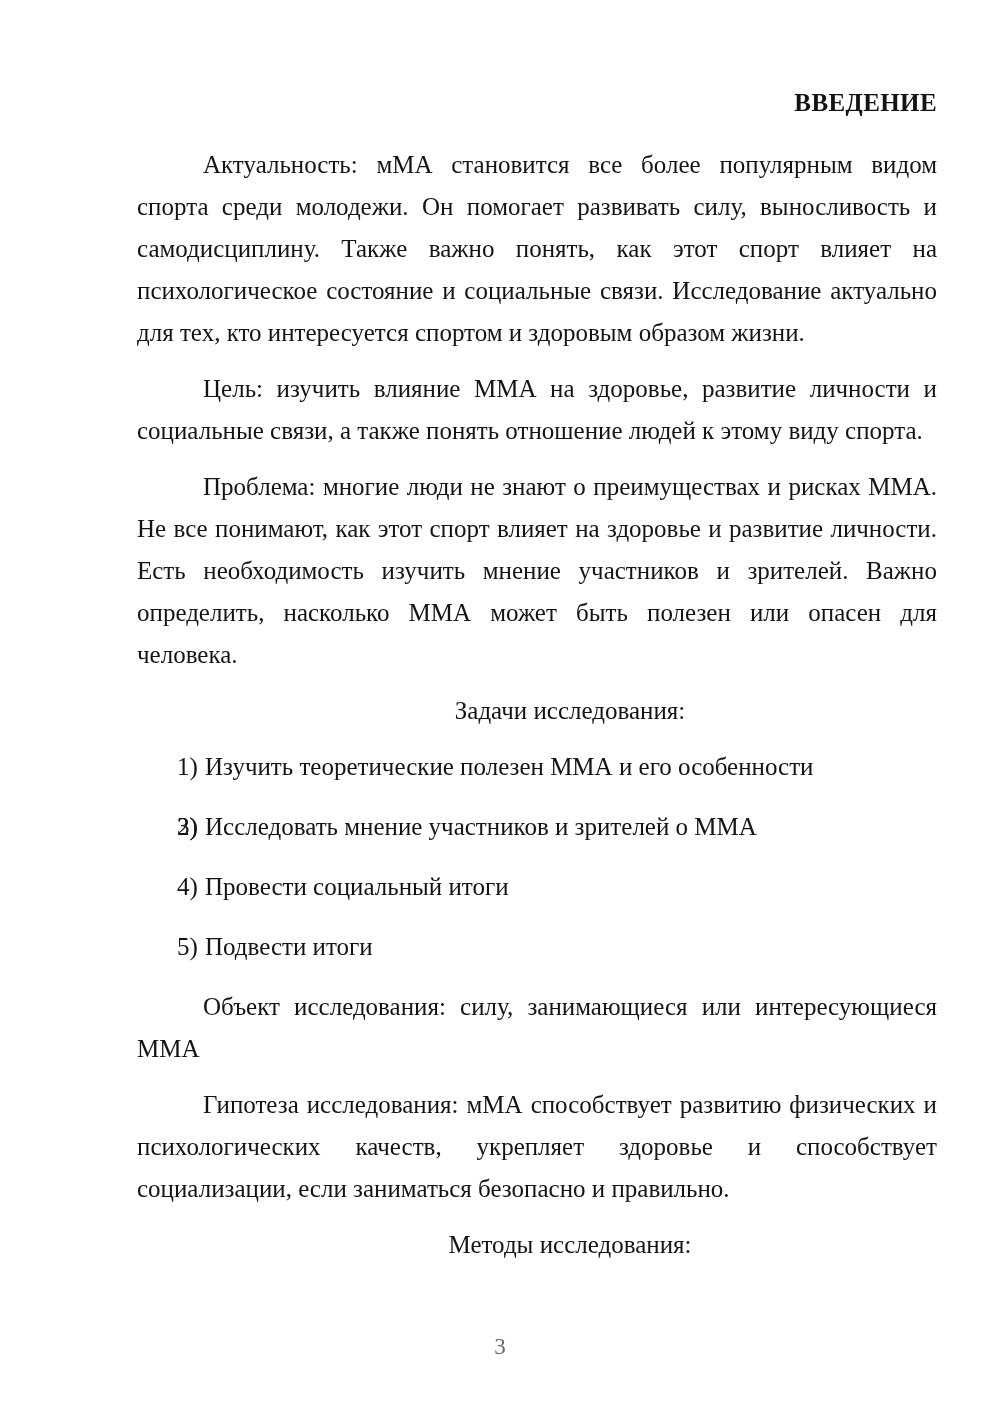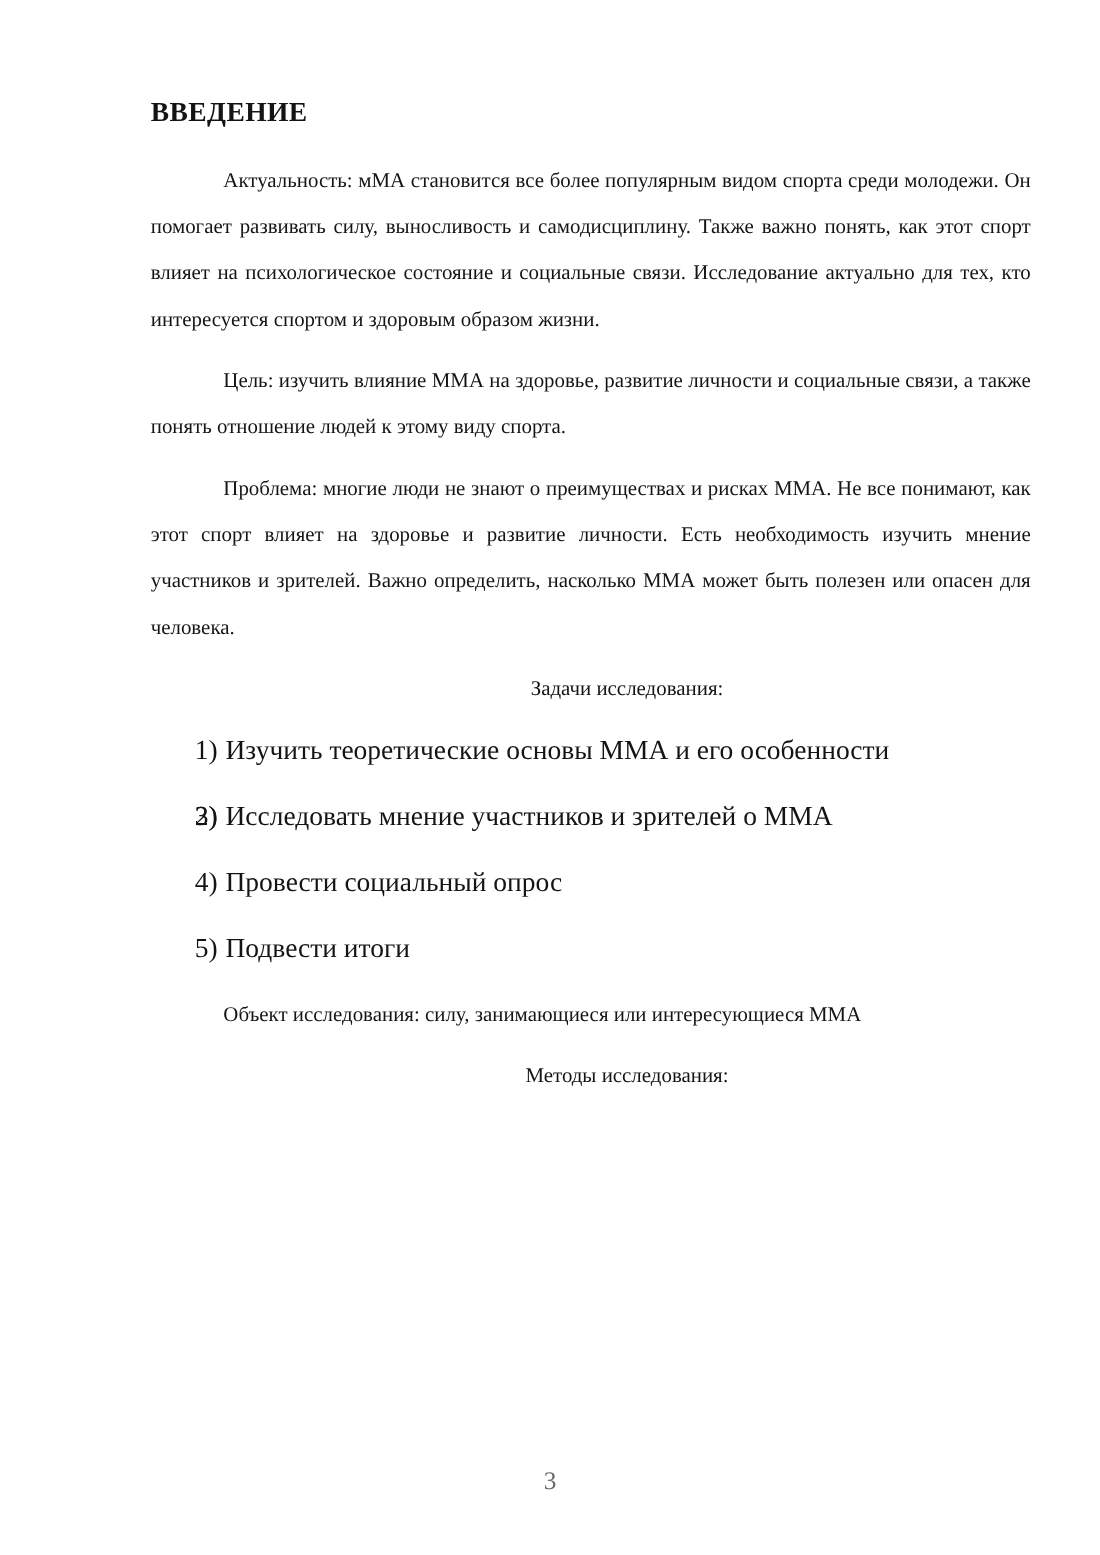--- a/index.html
+++ b/index.html
@@ -28,28 +28,28 @@
   .content {
     position: absolute;
     left: 137px;
     top: 88px;
     width: 800px;
   }
 
   .doc-title {
     font-size: 25px;
     font-weight: bold;
-    text-align: left;
+    text-align: right;
     letter-spacing: 0.4px;
     line-height: 1.2;
     margin: 0 0 26px 0;
   }
 
   .para {
-    font-size: 19px;
+    font-size: 25px;
     line-height: 42px;
     text-align: justify;
     text-justify: inter-word;
     text-indent: 66px;
     margin: 0 0 14px 0;
     hyphens: none;
   }
 
   .para:last-child { margin-bottom: 0; }
 
@@ -108,42 +108,43 @@
 
     <p class="para">Цель: изучить влияние ММА на здоровье, развитие личности и социальные связи, а также понять отношение людей к этому виду спорта.</p>
 
     <p class="para">Проблема: многие люди не знают о преимуществах и рисках ММА. Не все понимают, как этот спорт влияет на здоровье и развитие личности. Есть необходимость изучить мнение участников и зрителей. Важно определить, насколько ММА может быть полезен или опасен для человека.</p>
 
     <p class="para short">Задачи исследования:</p>
 
     <ol class="list">
       <li class="list-item">
         <span class="marker">1)</span>
-        <span class="body">Изучить теоретические основы ММА и его особенности</span>
+        <span class="body">Изучить теоретические полезен ММА и его особенности</span>
       </li>
       <li class="list-item">
         <span class="marker">2)</span>
       </li>
       <li class="list-item">
         <span class="marker">3)</span>
         <span class="body">Исследовать мнение участников и зрителей о ММА</span>
       </li>
       <li class="list-item">
         <span class="marker">4)</span>
-        <span class="body">Провести социальный опрос</span>
+        <span class="body">Провести социальный итоги</span>
       </li>
       <li class="list-item">
         <span class="marker">5)</span>
         <span class="body">Подвести итоги</span>
       </li>
     </ol>
 
     <p class="para">Объект исследования: силу, занимающиеся или интересующиеся ММА</p>
 
 
+    <p class="para">Гипотеза исследования: мМА способствует развитию физических и психологических качеств, укрепляет здоровье и способствует социализации, если заниматься безопасно и правильно.</p>
 
     <p class="para short">Методы исследования:</p>
 
   </div>
 
   <div class="page-number">3</div>
 
 </div>
 
 </body></html>

